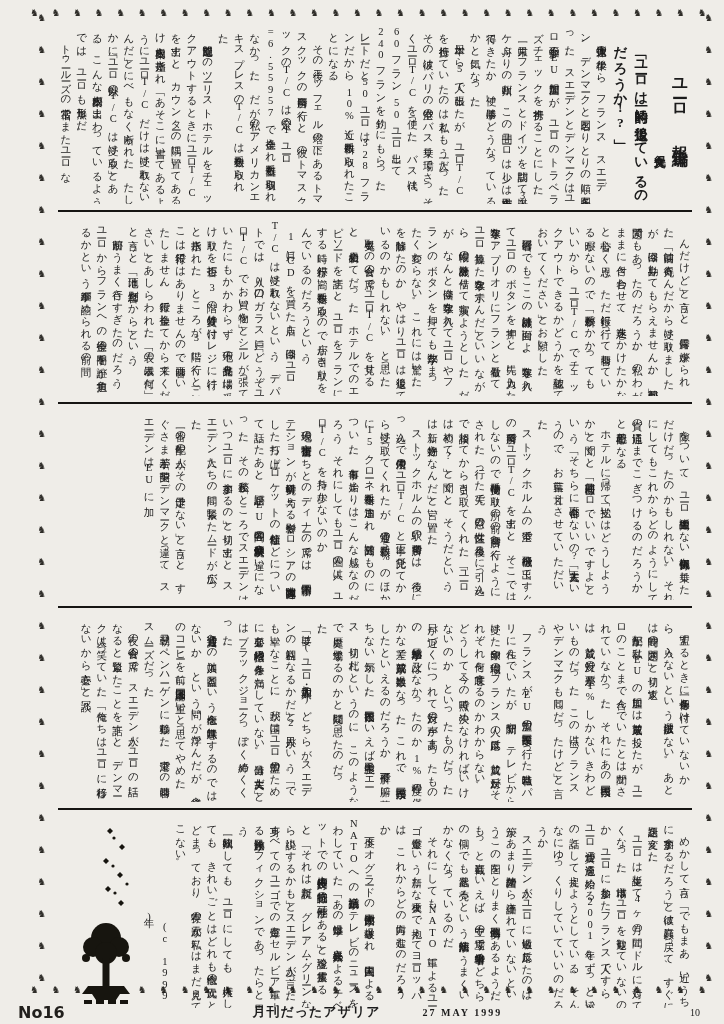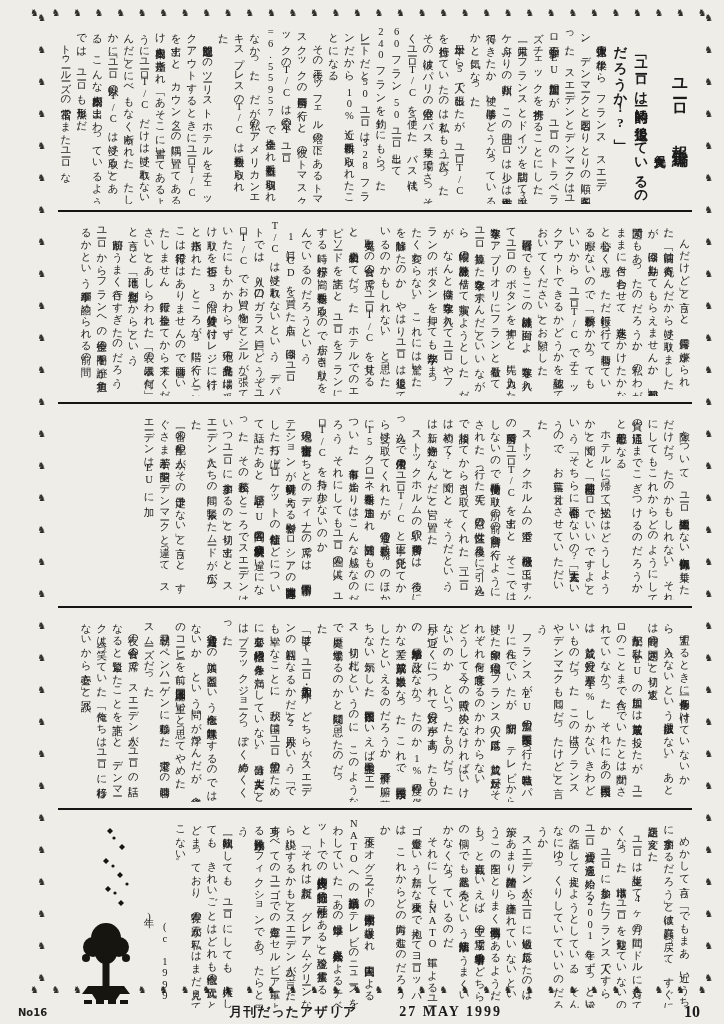--- a/index.html
+++ b/index.html
@@ -72,29 +72,29 @@
   }
   .tree-stamp{
     position:absolute;left:6px;bottom:2px;width:84px;height:186px;
   }
   
   .footer{
     position:absolute;left:18px;right:24px;top:1002px;height:20px;
     display:flex;align-items:center;justify-content:space-between;
     font-family:"DejaVu Sans",sans-serif;
   }
-  .footer .issue{font-size:10px;font-weight:bold;color:#22201d;}
+  .footer .issue{font-size:16px;font-weight:bold;color:#22201d;}
   .footer .center{
     display:flex;align-items:baseline;column-gap:42px;
     font-family:"Liberation Serif","DejaVu Serif",serif;
     justify-content:space-between;
   }
   .footer .magazine{font-size:13px;font-weight:bold;letter-spacing:1px;}
-  .footer .date{font-size:14px;font-weight:bold;letter-spacing:2px;}
-  .footer .pageno{font-size:16px;font-weight:bold;font-family:"Liberation Serif",serif;}
+  .footer .date{font-size:10px;font-weight:bold;letter-spacing:2px;}
+  .footer .pageno{font-size:10px;font-weight:normal;font-family:"Liberation Serif",serif;}
 </style>
 </head>
 <body>
 
 <div class="page">
 
   <div class="stamp-row top">♞ ♞ ♞ ♞ ♞ ♞ ♞ ♞ ♞ ♞ ♞ ♞ ♞ ♞ ♞ ♞ ♞ ♞ ♞ ♞ ♞ ♞ ♞ ♞ ♞ ♞ ♞ ♞ ♞ ♞ ♞ ♞ ♞ ♞ ♞ ♞ ♞ ♞ ♞ ♞ ♞ ♞ ♞ ♞ ♞</div>
   <div class="stamp-row bottom">♞ ♞ ♞ ♞ ♞ ♞ ♞ ♞ ♞ ♞ ♞ ♞ ♞ ♞ ♞ ♞ ♞ ♞ ♞ ♞ ♞ ♞ ♞ ♞ ♞ ♞ ♞ ♞ ♞ ♞ ♞ ♞ ♞ ♞ ♞ ♞ ♞ ♞ ♞ ♞ ♞ ♞ ♞ ♞ ♞</div>
   <div class="stamp-col left">♞ ♞ ♞ ♞ ♞ ♞ ♞ ♞ ♞ ♞ ♞ ♞ ♞ ♞ ♞ ♞ ♞ ♞ ♞ ♞ ♞ ♞ ♞ ♞ ♞ ♞ ♞ ♞ ♞ ♞ ♞ ♞ ♞ ♞ ♞ ♞ ♞ ♞ ♞ ♞ ♞ ♞ ♞ ♞ ♞ ♞ ♞ ♞ ♞ ♞ ♞ ♞ ♞ ♞ ♞ ♞ ♞ ♞</div>
   <div class="stamp-col right">♞ ♞ ♞ ♞ ♞ ♞ ♞ ♞ ♞ ♞ ♞ ♞ ♞ ♞ ♞ ♞ ♞ ♞ ♞ ♞ ♞ ♞ ♞ ♞ ♞ ♞ ♞ ♞ ♞ ♞ ♞ ♞ ♞ ♞ ♞ ♞ ♞ ♞ ♞ ♞ ♞ ♞ ♞ ♞ ♞ ♞ ♞ ♞ ♞ ♞ ♞ ♞ ♞ ♞ ♞ ♞ ♞ ♞</div>

